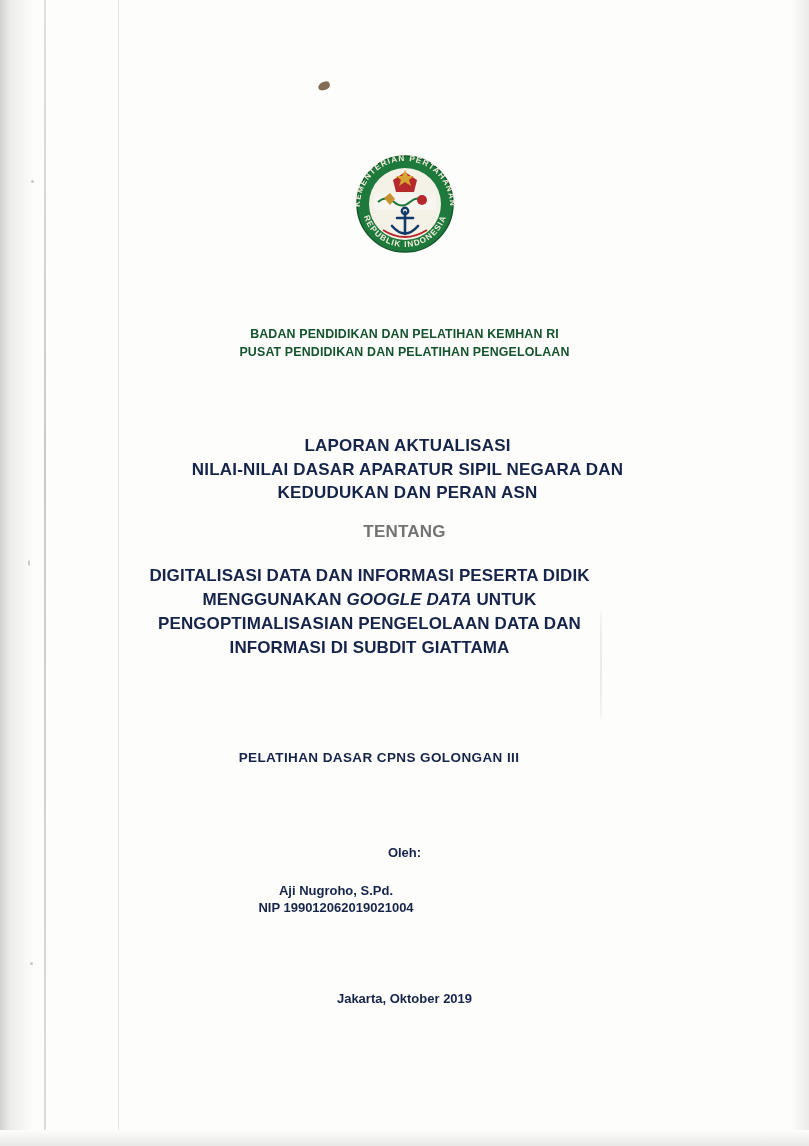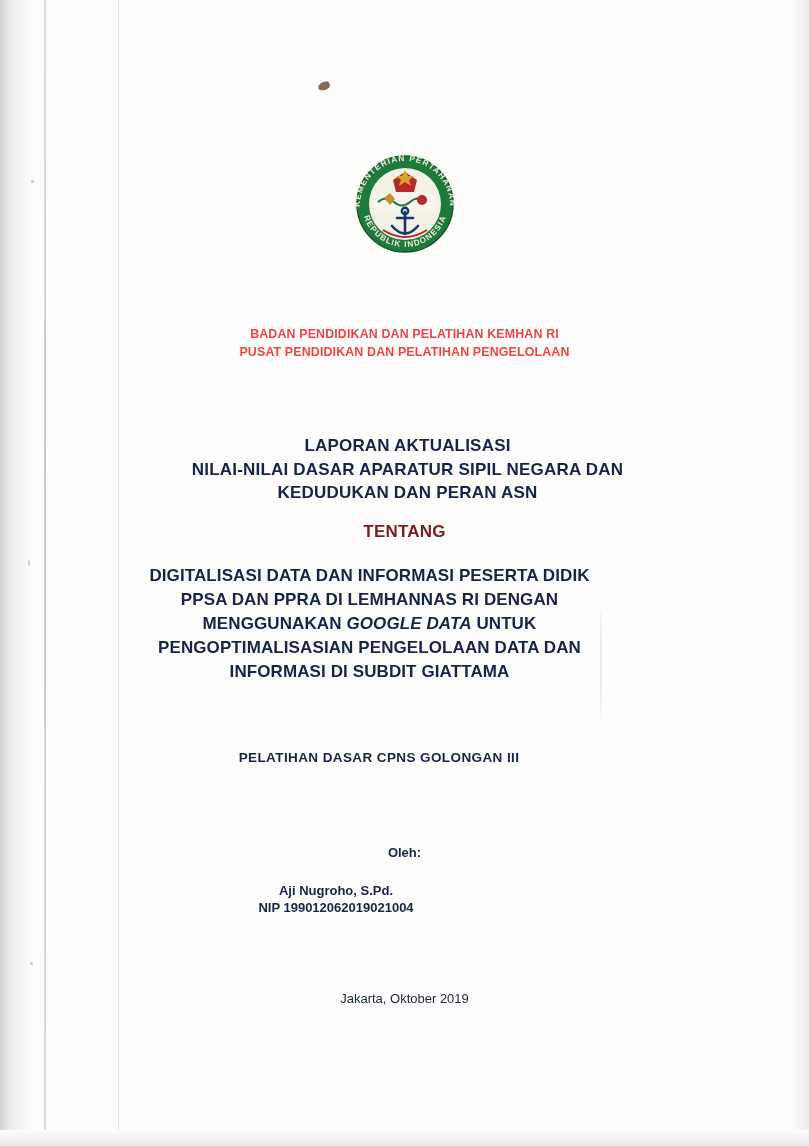--- a/index.html
+++ b/index.html
@@ -105,42 +105,42 @@
   }
   .org-block {
     position: absolute;
     top: 325px;
     left: 0;
     width: 809px;
     font-size: 12.4px;
     font-weight: bold;
     letter-spacing: 0.15px;
     line-height: 18px;
-    color: #ef4444;
+    color: #14532d;
   }
   .title-block {
     position: absolute;
     top: 434px;
     left: 3px;
     width: 809px;
     font-size: 17px;
     font-weight: bold;
     line-height: 23.5px;
     letter-spacing: 0.2px;
     color: #16244a;
   }
   .tentang {
     position: absolute;
     top: 522px;
     left: 0;
     width: 809px;
     font-size: 17px;
     font-weight: bold;
     letter-spacing: 0.2px;
-    color: #7f1d1d;
+    color: #737373;
   }
   .subject-block {
     position: absolute;
     top: 564px;
     left: 0;
     width: 739px;
     font-size: 17px;
     font-weight: bold;
     line-height: 24px;
     letter-spacing: 0.1px;
@@ -177,21 +177,21 @@
     font-weight: bold;
     line-height: 17px;
     color: #16244a;
   }
   .place-date {
     position: absolute;
     top: 991px;
     left: 0;
     width: 809px;
     font-size: 13px;
-    font-weight: normal;
+    font-weight: bold;
     color: #16244a;
   }
   
   .content {
     text-rendering: optimizeLegibility;
   }
 </style>
 </head>
 <body>
 
@@ -260,21 +260,20 @@
     <div class="title-block">
       <div>LAPORAN AKTUALISASI</div>
       <div>NILAI-NILAI DASAR APARATUR SIPIL NEGARA DAN</div>
       <div>KEDUDUKAN DAN PERAN ASN</div>
     </div>
 
     <div class="tentang">TENTANG</div>
 
     <div class="subject-block">
       <div>DIGITALISASI DATA DAN INFORMASI PESERTA DIDIK</div>
-      <div>PPSA DAN PPRA DI LEMHANNAS RI DENGAN</div>
       <div>
         <span>MENGGUNAKAN </span><span class="ital">GOOGLE DATA</span><span> UNTUK</span>
       </div>
       <div>PENGOPTIMALISASIAN PENGELOLAAN DATA DAN</div>
       <div>INFORMASI DI SUBDIT GIATTAMA</div>
     </div>
 
     <div class="program">PELATIHAN DASAR CPNS GOLONGAN III</div>
 
     <div class="by-label">Oleh:</div>

